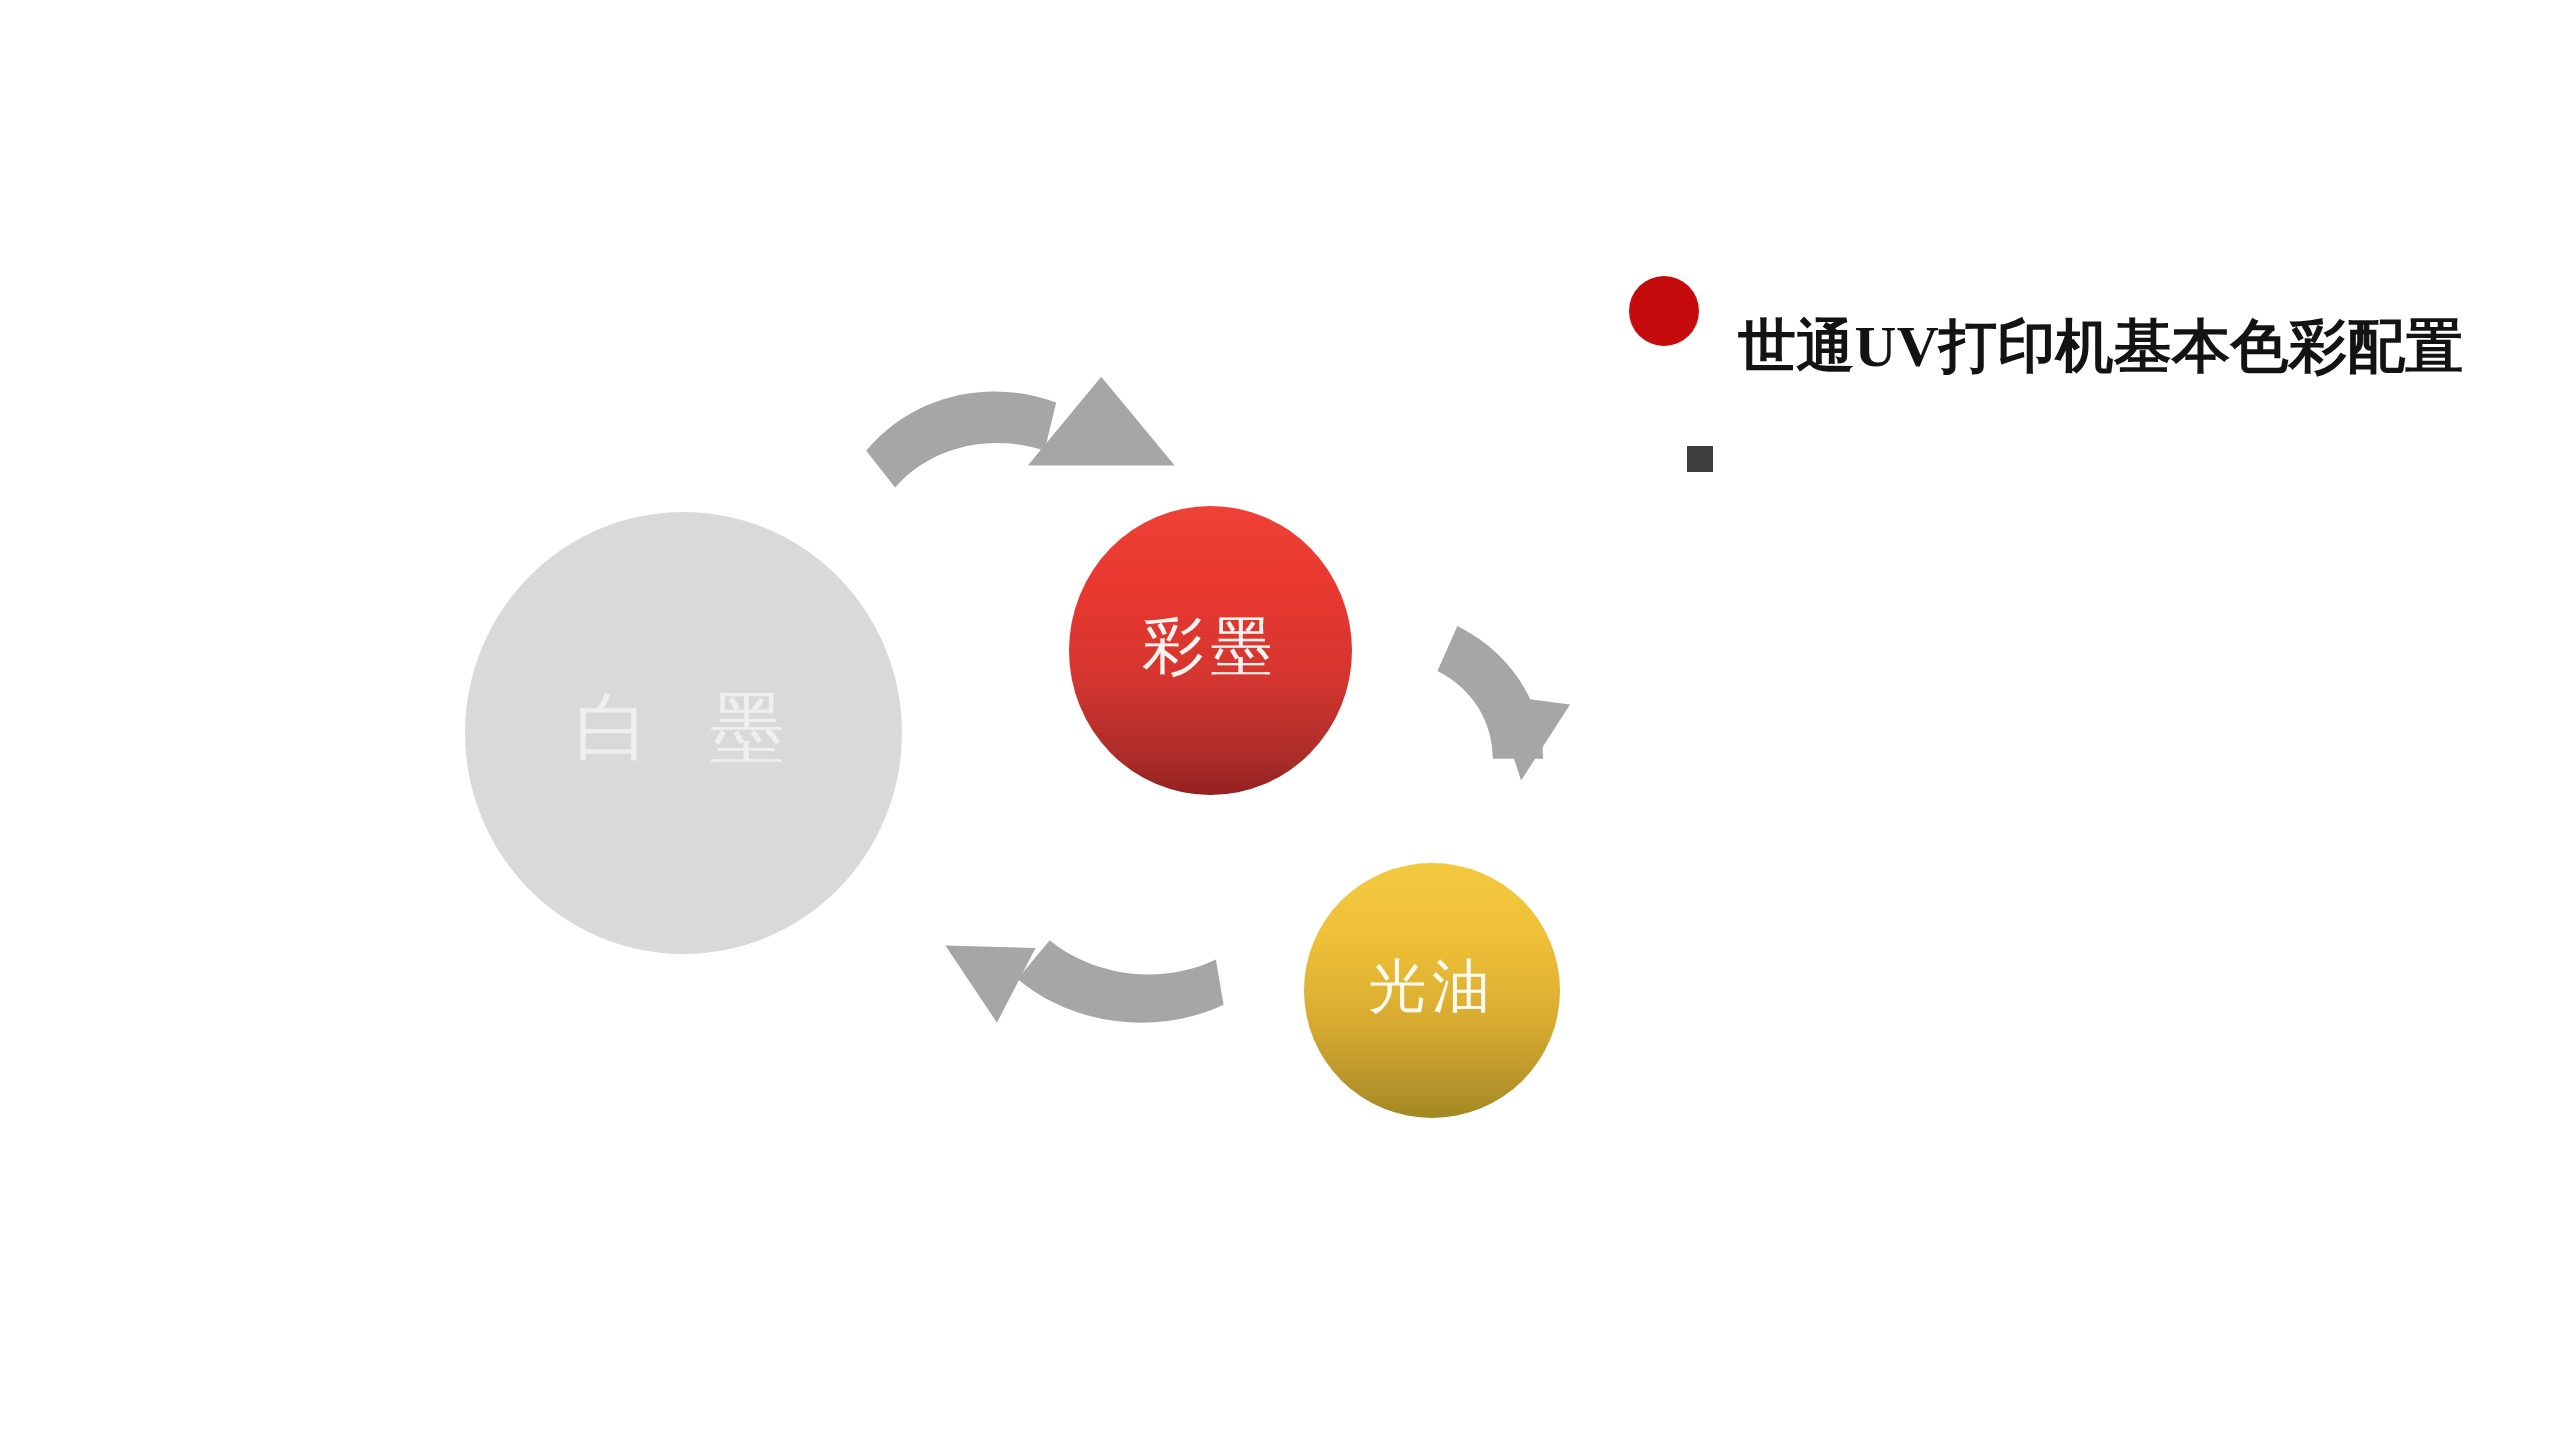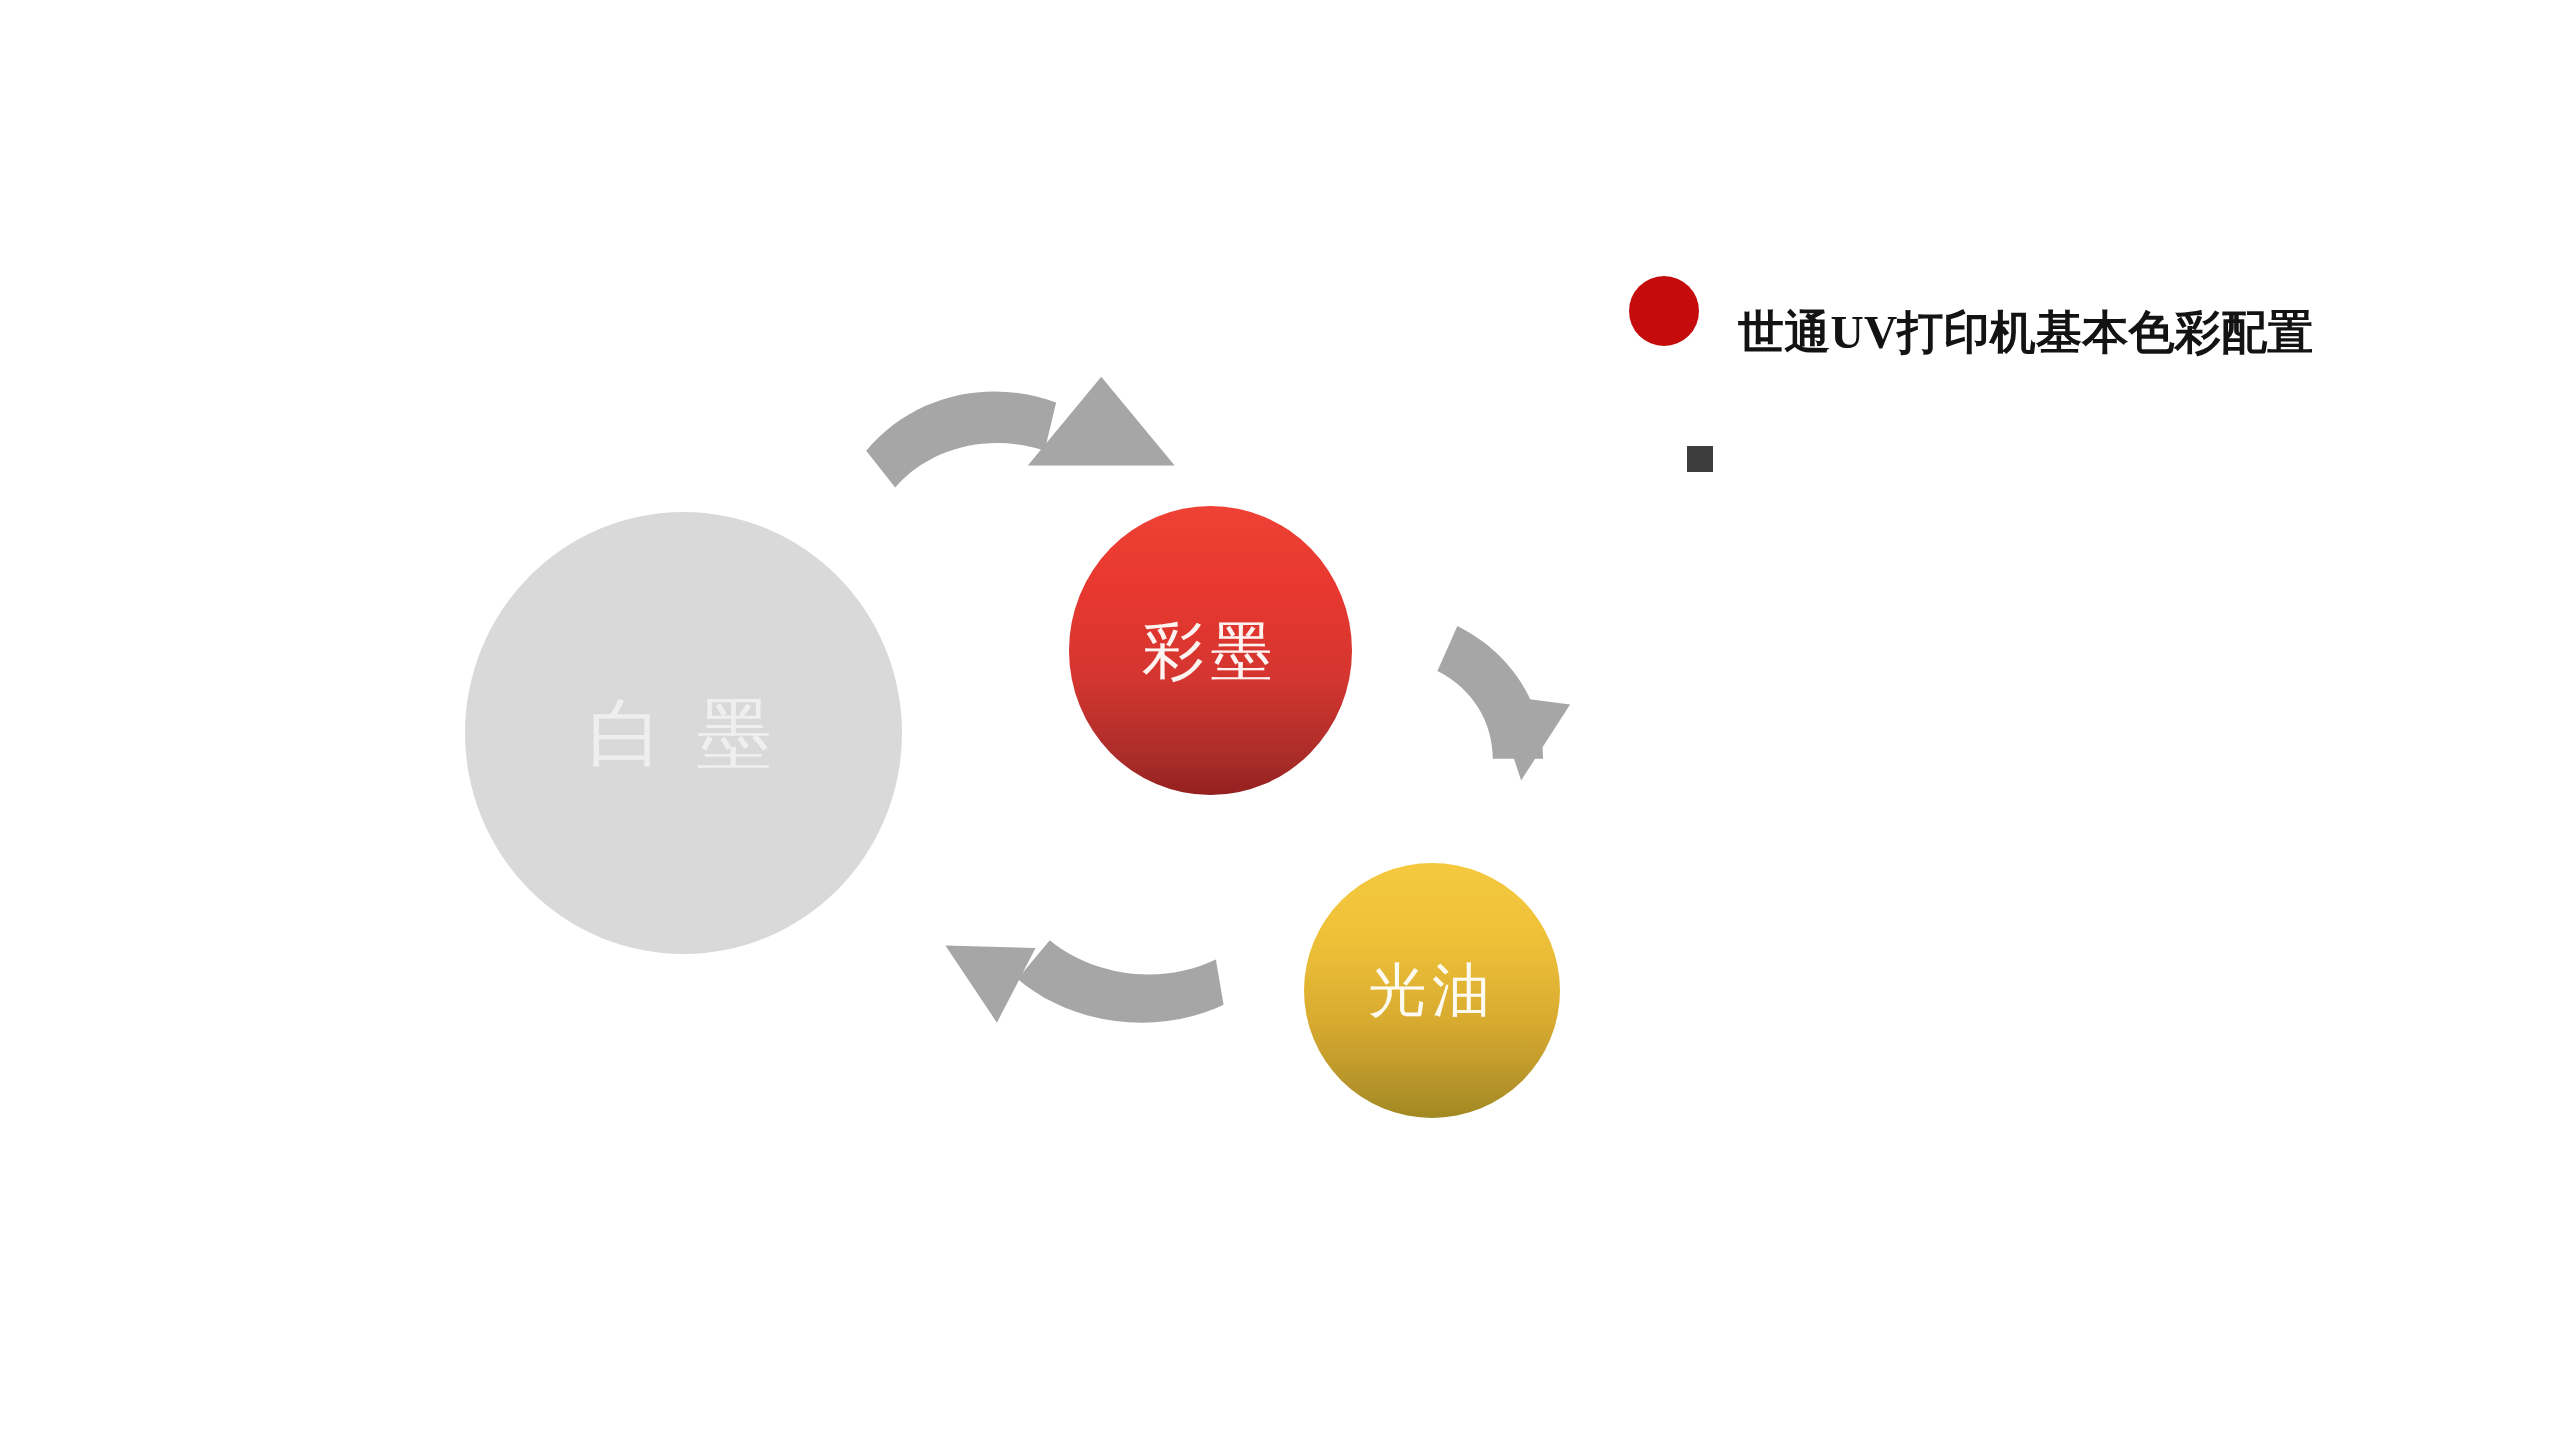--- a/index.html
+++ b/index.html
@@ -27,21 +27,21 @@
 
   .bubble {
     position: absolute;
     border-radius: 50%;
     display: flex;
     align-items: center;
     justify-content: center;
     box-sizing: border-box;
   }
   .bubble-label {
-    font-family: Liberation Serif, serif;
+    font-family: Liberation Mono, monospace;
     letter-spacing: 0.10em;
     line-height: 1;
     white-space: nowrap;
     user-select: none;
   }
 
   
   #bubble-white {
     left: 465px;
     top: 512px;
@@ -120,21 +120,21 @@
     width: 70px;
     height: 70px;
     border-radius: 50%;
     background: #c50b0b;
   }
   #panel-title {
     position: absolute;
     left: 109px;
     top: 7.7px;
     font-family: "Liberation Serif", "DejaVu Serif", serif;
-    font-size: 46px;
+    font-size: 58px;
     line-height: 1.05;
     color: #131313;
     white-space: nowrap;
     letter-spacing: 0.005em;
   }
 
   #bullet-row {
     position: relative;
     margin-top: 82px;
     padding-left: 62px;

